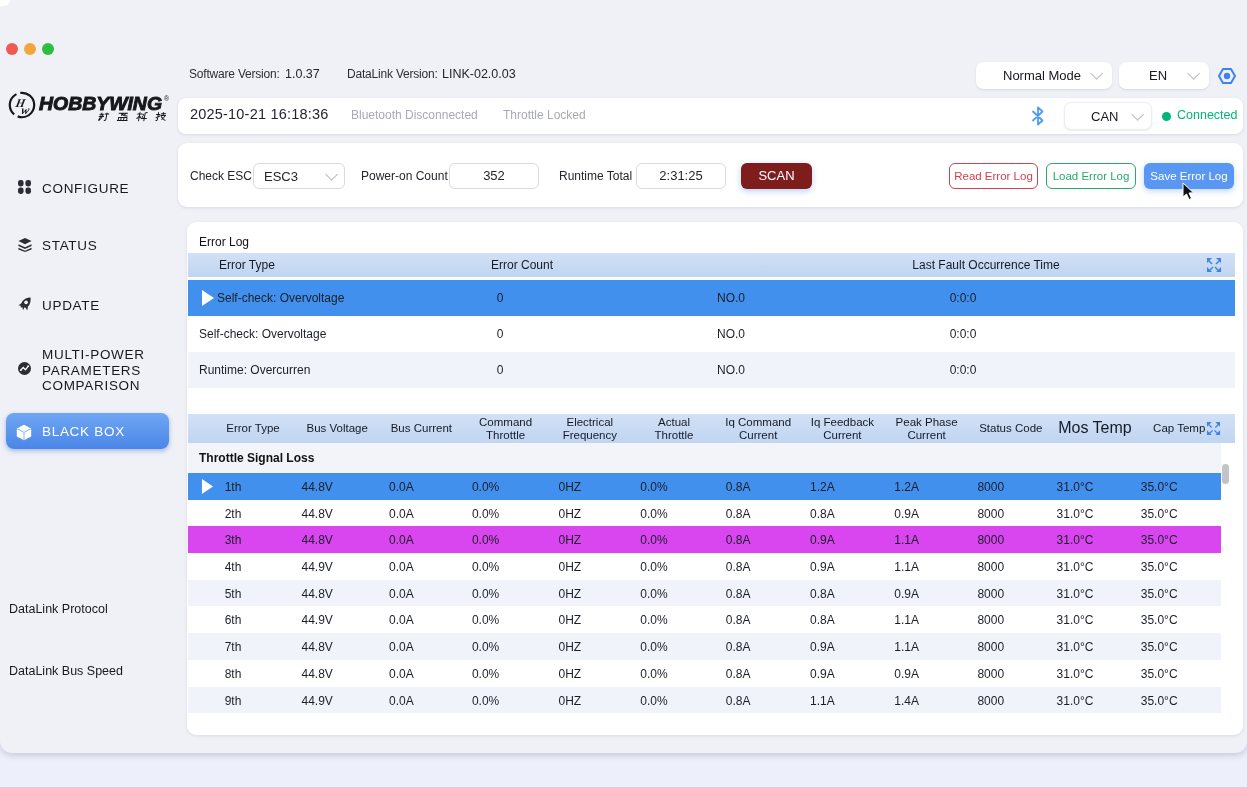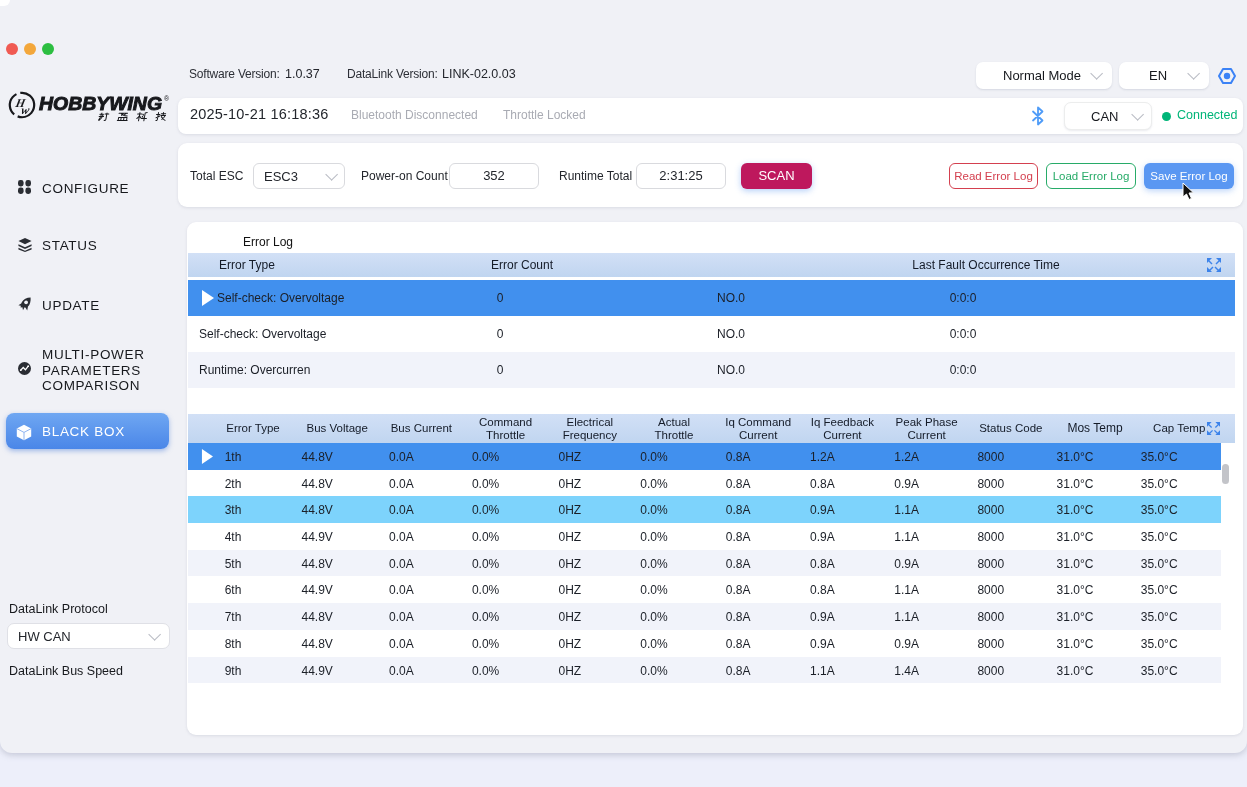--- a/index.html
+++ b/index.html
@@ -89,24 +89,20 @@
   <span class="navtxt abs" style="left:42px;top:347px;width:120px;line-height:15.5px;">MULTI-POWER PARAMETERS COMPARISON</span>
   <div class="abs" style="left:6px;top:413px;width:163px;height:36px;border-radius:8px;background:linear-gradient(180deg,#6fa7f2,#4a86e8);box-shadow:0 2px 5px rgba(80,130,220,.5);"></div>
   <svg class="abs" style="left:16px;top:424px;" width="16" height="17" viewBox="0 0 16 17">
     <path d="M8 0.8 L15.2 4.6 L15.2 12.4 L8 16.2 L0.8 12.4 L0.8 4.6 Z" fill="#fdfeff"></path>
     <path d="M0.8 4.6 L8 8.4 L15.2 4.6 M8 8.4 L8 16.2" stroke="#8fb4f0" stroke-width="1" fill="none"></path>
   </svg>
   <span class="navtxt abs" style="left:42px;top:424px;color:#fff;">BLACK BOX</span>
 </div>
 
   <div class="abs" style="left:9px;top:602px;font-size:12.5px;color:#17191d;">DataLink Protocol</div>
-  <div class="ddl" style="left:7px;top:623px;width:163px;height:26px;border:1px solid #dfe0e6;">
-    <span style="font-size:13px;color:#23262c;margin-left:10px;">HW CAN</span>
-    <div class="chev" style="position:absolute;right:12px;top:8px;"></div>
-  </div>
   <div class="abs" style="left:9px;top:664px;font-size:12.5px;color:#17191d;">DataLink Bus Speed</div>
 
   <div class="abs" style="left:189px;top:67px;font-size:12px;letter-spacing:-.2px;color:#2c2f36;">Software Version:</div>
     <div class="abs" style="left:285px;top:67px;font-size:12.5px;color:#23262c;">1.0.37</div>
   <div class="abs" style="left:347px;top:67px;font-size:12px;letter-spacing:-.2px;color:#2c2f36;">DataLink Version:</div>
     <div class="abs" style="left:442px;top:67px;font-size:12.5px;color:#23262c;">LINK-02.0.03</div>
 
   <div class="ddl" style="left:976px;top:62px;width:136px;height:27px;box-shadow:0 1px 2px rgba(150,155,175,.3);">
     <span style="font-size:13px;color:#16181d;margin-left:27px;">Normal Mode</span>
     <div class="chev" style="position:absolute;right:13px;top:9px;"></div>
@@ -130,41 +126,41 @@
   <path d="M2 5.5 L11.5 14.5 L7 18.5 L7 1.5 L11.5 5.5 L2 14.5" fill="none" stroke="#4f9cf8" stroke-width="1.8" stroke-linejoin="round" stroke-linecap="round"></path>
 </svg></div>
   <div class="ddl" style="left:1064px;top:102px;width:88px;height:28px;border:1px solid #eceded;box-shadow:0 1px 2px rgba(150,155,175,.2);z-index:2;">
     <span style="font-size:13px;color:#16181d;margin-left:26px;">CAN</span>
     <div class="chev" style="position:absolute;right:11px;top:9px;"></div>
   </div>
   <div class="abs" style="left:1162px;top:112px;width:9px;height:9px;border-radius:50%;background:#00b578;z-index:2;"></div>
   <div class="abs" style="left:1177px;top:108px;font-size:12.5px;color:#00b578;z-index:2;">Connected</div>
 
   <div class="card" style="left:178px;top:143px;width:1065px;height:64px;"></div>
-  <div class="abs" style="left:190px;top:169px;font-size:12px;color:#23262c;z-index:2;">Total ESC</div>
+  <div class="abs" style="left:190px;top:169px;font-size:12px;color:#23262c;z-index:2;">Check ESC</div>
   <div class="ddl" style="left:253px;top:163px;width:92px;height:26px;border:1px solid #d9dade;border-radius:6px;z-index:2;">
     <span style="font-size:13px;color:#23262c;margin-left:10px;">ESC3</span>
     <div class="chev" style="position:absolute;right:10px;top:8px;"></div>
   </div>
   <div class="abs" style="left:361px;top:169px;font-size:12px;color:#23262c;z-index:2;">Power-on Count</div>
   <div class="abs" style="left:449px;top:163px;width:90px;height:26px;background:#fff;border:1px solid #d9dade;border-radius:6px;z-index:2;text-align:center;font-size:13px;color:#23262c;line-height:24px;">352</div>
   <div class="abs" style="left:559px;top:169px;font-size:12px;color:#23262c;z-index:2;">Runtime Total</div>
   <div class="abs" style="left:636px;top:163px;width:90px;height:26px;background:#fff;border:1px solid #d9dade;border-radius:6px;z-index:2;text-align:center;font-size:13px;color:#23262c;line-height:24px;">2:31:25</div>
-  <div class="abs" style="left:741px;top:163px;width:71px;height:26px;background:#be185d;border-radius:6px;z-index:2;text-align:center;font-size:13px;color:#fff;line-height:26px;box-shadow:0 2px 6px rgba(90,150,240,.45);">SCAN</div>
+  <div class="abs" style="left:741px;top:163px;width:71px;height:26px;background:#7f1d1d;border-radius:6px;z-index:2;text-align:center;font-size:13px;color:#fff;line-height:26px;box-shadow:0 2px 6px rgba(90,150,240,.45);">SCAN</div>
   <div class="abs" style="left:949px;top:163px;width:89px;height:26px;border:1px solid #d4404f;border-radius:6px;z-index:2;text-align:center;font-size:11.5px;color:#d4404f;line-height:24px;background:#fff;">Read Error Log</div>
   <div class="abs" style="left:1046px;top:163px;width:90px;height:26px;border:1px solid #27ab68;border-radius:6px;z-index:2;text-align:center;font-size:11.5px;color:#27ab68;line-height:24px;background:#fff;">Load Error Log</div>
   <div class="abs" style="left:1144px;top:163px;width:90px;height:26px;background:#5a97f2;border-radius:6px;z-index:2;text-align:center;font-size:11.5px;color:#fff;line-height:26px;box-shadow:0 2px 6px rgba(90,150,240,.4);">Save Error Log</div>
   <div id="cursor" class="abs" style="left:1180px;top:182px;z-index:5;">
 <svg width="16" height="20" viewBox="0 0 16 20">
   <path d="M3 1 L3 15 L6.5 12 L9 17.5 L11.5 16.4 L9 11 L13.5 10.8 Z" fill="#111" stroke="#fff" stroke-width="1"></path>
 </svg></div>
 
   <div class="card" style="left:187px;top:222px;width:1056px;height:513px;"></div>
   <div id="t1" class="abs" style="left:188px;top:222px;width:1047px;z-index:2;">
-      <div style="position:relative;height:19px;margin-left:44px;">
+      <div style="position:relative;height:19px;">
         <span style="position:absolute;left:11px;top:13px;font-size:12px;color:#111;">Error Log</span>
       </div>
       <div style="position:relative;height:24px;background:linear-gradient(180deg,#d2e0f6,#c0d5f0);margin-top:12px;">
   <span class="th" style="position:absolute;left:11px;top:5px;">Error Type</span>
   <span class="th" style="position:absolute;left:229px;width:170px;text-align:center;top:5px;">Error Count</span>
   <span class="th" style="position:absolute;left:668px;width:220px;text-align:center;top:5px;">Last Fault Occurrence Time</span>
   <svg style="position:absolute;right:14px;top:5px;" width="14" height="14" viewBox="0 0 14 14">
     <g fill="#3c83ea">
             <path d="M0 0 L5 0 L0 5 Z"></path>
             <path d="M14 0 L14 5 L9 0 Z"></path>
@@ -207,35 +203,38 @@
         <span class="th" style="position:absolute;left:0px;width:90px;text-align:center;top:8px;font-size:11.5px;line-height:12.5px;">Error Type</span>
         <span class="th" style="position:absolute;left:84.19999999999999px;width:90px;text-align:center;top:8px;font-size:11.5px;line-height:12.5px;">Bus Voltage</span>
         <span class="th" style="position:absolute;left:168.39999999999998px;width:90px;text-align:center;top:8px;font-size:11.5px;line-height:12.5px;">Bus Current</span>
         <span class="th" style="position:absolute;left:252.60000000000002px;width:90px;text-align:center;top:2px;font-size:11.5px;line-height:12.5px;">Command<br>Throttle</span>
         <span class="th" style="position:absolute;left:336.79999999999995px;width:90px;text-align:center;top:2px;font-size:11.5px;line-height:12.5px;">Electrical<br>Frequency</span>
         <span class="th" style="position:absolute;left:421px;width:90px;text-align:center;top:2px;font-size:11.5px;line-height:12.5px;">Actual<br>Throttle</span>
         <span class="th" style="position:absolute;left:505.20000000000005px;width:90px;text-align:center;top:2px;font-size:11.5px;line-height:12.5px;">Iq Command<br>Current</span>
         <span class="th" style="position:absolute;left:589.4px;width:90px;text-align:center;top:2px;font-size:11.5px;line-height:12.5px;">Iq Feedback<br>Current</span>
         <span class="th" style="position:absolute;left:673.6px;width:90px;text-align:center;top:2px;font-size:11.5px;line-height:12.5px;">Peak Phase<br>Current</span>
         <span class="th" style="position:absolute;left:757.8000000000001px;width:90px;text-align:center;top:8px;font-size:11.5px;line-height:12.5px;">Status Code</span>
-        <span class="th" style="position:absolute;left:842px;width:90px;text-align:center;top:8px;font-size:12px;line-height:12.5px;">Mos Temp</span>
+        <span class="th" style="position:absolute;left:842px;width:90px;text-align:center;top:8px;font-size:16px;line-height:12.5px;">Mos Temp</span>
         <span class="th" style="position:absolute;left:926.2px;width:90px;text-align:center;top:8px;font-size:11.5px;line-height:12.5px;">Cap Temp</span>
         <svg style="position:absolute;right:15px;top:8px;" width="13" height="13" viewBox="0 0 14 14">
     <g fill="#3c83ea">
             <path d="M0 0 L5 0 L0 5 Z"></path>
             <path d="M14 0 L14 5 L9 0 Z"></path>
             <path d="M0 14 L0 9 L5 14 Z"></path>
             <path d="M14 14 L9 14 L14 9 Z"></path>
     <path d="M1 1 L5.5 5.5 L4.5 6.5 L0 2 Z"></path>
             <path d="M13 1 L8.5 5.5 L9.5 6.5 L14 2 Z"></path>
             <path d="M1 13 L5.5 8.5 L6.5 9.5 L2 14 Z"></path>
             <path d="M13 13 L8.5 8.5 L7.5 9.5 L12 14 Z"></path>
           </g>
   </svg>
       </div>
+      <div style="position:relative;height:30px;background:#f3f4fa;width:1033px;">
+        <span style="position:absolute;left:11px;top:8px;font-size:12px;font-weight:bold;color:#111;">Throttle Signal Loss</span>
+      </div>
       <div style="position:relative;height:26.7px;background:#4190ee;width:1033px;">
         <svg style="position:absolute;left:13px;top:6px;" width="12px" height="15" viewBox="0 0 13 16">
           <path d="M1 0 L13 8 L1 16 Z" fill="#fff"></path>
         </svg>
         <span class="td" style="position:absolute;left:0px;width:90px;text-align:center;top:7px;">1th</span>
         <span class="td" style="position:absolute;left:84.19999999999999px;width:90px;text-align:center;top:7px;">44.8V</span>
         <span class="td" style="position:absolute;left:168.39999999999998px;width:90px;text-align:center;top:7px;">0.0A</span>
         <span class="td" style="position:absolute;left:252.60000000000002px;width:90px;text-align:center;top:7px;">0.0%</span>
         <span class="td" style="position:absolute;left:336.79999999999995px;width:90px;text-align:center;top:7px;">0HZ</span>
         <span class="td" style="position:absolute;left:421px;width:90px;text-align:center;top:7px;">0.0%</span>
@@ -253,21 +252,21 @@
         <span class="td" style="position:absolute;left:252.60000000000002px;width:90px;text-align:center;top:7px;">0.0%</span>
         <span class="td" style="position:absolute;left:336.79999999999995px;width:90px;text-align:center;top:7px;">0HZ</span>
         <span class="td" style="position:absolute;left:421px;width:90px;text-align:center;top:7px;">0.0%</span>
         <span class="td" style="position:absolute;left:505.20000000000005px;width:90px;text-align:center;top:7px;">0.8A</span>
         <span class="td" style="position:absolute;left:589.4px;width:90px;text-align:center;top:7px;">0.8A</span>
         <span class="td" style="position:absolute;left:673.6px;width:90px;text-align:center;top:7px;">0.9A</span>
         <span class="td" style="position:absolute;left:757.8000000000001px;width:90px;text-align:center;top:7px;">8000</span>
         <span class="td" style="position:absolute;left:842px;width:90px;text-align:center;top:7px;">31.0°C</span>
         <span class="td" style="position:absolute;left:926.2px;width:90px;text-align:center;top:7px;">35.0°C</span>
       </div>
-      <div style="position:relative;height:26.7px;background:#7dd3fc;width:1033px;">
+      <div style="position:relative;height:26.7px;background:#d946ef;width:1033px;">
         <span class="td" style="position:absolute;left:0px;width:90px;text-align:center;top:7px;">3th</span>
         <span class="td" style="position:absolute;left:84.19999999999999px;width:90px;text-align:center;top:7px;">44.8V</span>
         <span class="td" style="position:absolute;left:168.39999999999998px;width:90px;text-align:center;top:7px;">0.0A</span>
         <span class="td" style="position:absolute;left:252.60000000000002px;width:90px;text-align:center;top:7px;">0.0%</span>
         <span class="td" style="position:absolute;left:336.79999999999995px;width:90px;text-align:center;top:7px;">0HZ</span>
         <span class="td" style="position:absolute;left:421px;width:90px;text-align:center;top:7px;">0.0%</span>
         <span class="td" style="position:absolute;left:505.20000000000005px;width:90px;text-align:center;top:7px;">0.8A</span>
         <span class="td" style="position:absolute;left:589.4px;width:90px;text-align:center;top:7px;">0.9A</span>
         <span class="td" style="position:absolute;left:673.6px;width:90px;text-align:center;top:7px;">1.1A</span>
         <span class="td" style="position:absolute;left:757.8000000000001px;width:90px;text-align:center;top:7px;">8000</span>

